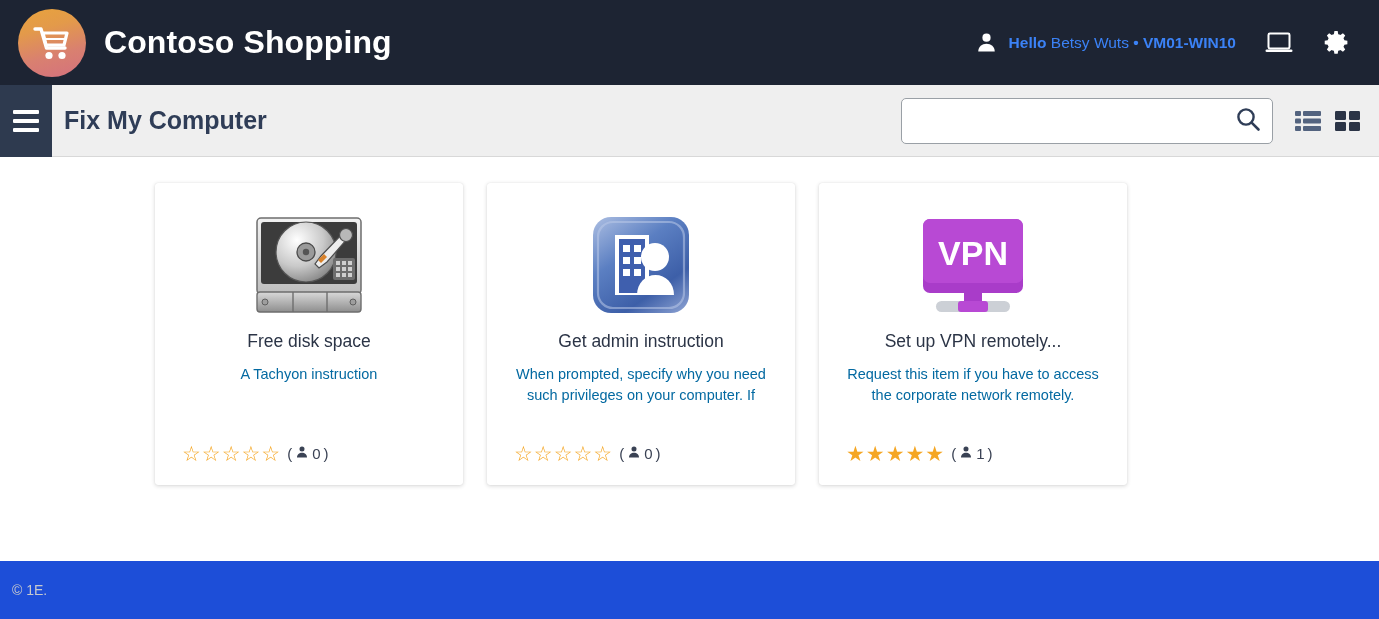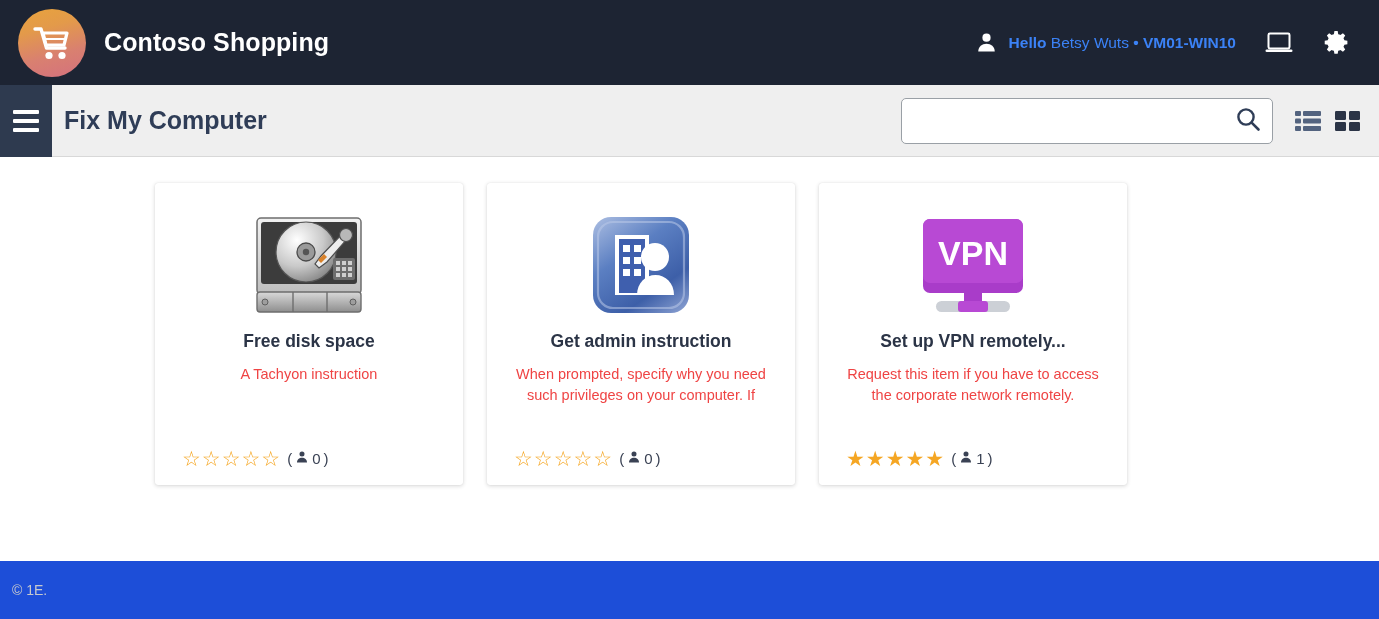--- a/index.html
+++ b/index.html
@@ -21,21 +21,21 @@
     position: relative;
   }
   .brand { display: flex; align-items: center; gap: 18px; }
   .brand-logo {
     width: 68px; height: 68px; border-radius: 50%;
     background: linear-gradient(165deg, #e8a33d 0%, #e39a4a 30%, #d98070 65%, #d4717e 100%);
     display: flex; align-items: center; justify-content: center;
     flex: none;
   }
   .brand-title {
-    color: #ffffff; font-size: 25px; font-weight: bold; letter-spacing: 0.1px;
+    color: #ffffff; font-size: 32px; font-weight: bold; letter-spacing: 0.1px;
   }
 
   .user-zone { display: flex; align-items: center; gap: 28px; }
   .user-block { display: flex; align-items: center; gap: 11px; }
   .user-text { color: #3b82f6; font-size: 15.5px; white-space: nowrap; }
   .user-text b { font-weight: bold; }
   .user-text .plain { font-weight: normal; }
   .hdr-icon { display: flex; align-items: center; justify-content: center; cursor: pointer; }
 
   
@@ -80,35 +80,35 @@
     padding: 26px 0 0 0;
     display: flex; justify-content: flex-start;
     gap: 24px;
     padding-left: 155px;
   }
   .card {
     width: 308px; height: 302px;
     background: #ffffff;
     border-radius: 3px;
     box-shadow: 0 1px 4px rgba(0,0,0,0.16), 0 0 1px rgba(0,0,0,0.12);
-    padding: 22px 18px 16px 18px;
+    padding: 22px 18px 21px 18px;
     display: flex; flex-direction: column; align-items: center;
     cursor: pointer;
   }
   .card-icon {
     height: 120px; display: flex; align-items: center; justify-content: center;
     margin-bottom: 6px;
   }
   .card-title {
-    font-size: 17.5px; font-weight: bold; color: #2b3446;
+    font-size: 17.5px; font-weight: normal; color: #2b3446;
     text-align: center; margin-bottom: 12px; white-space: nowrap;
     overflow: hidden;
   }
   .card-desc {
-    font-size: 14.5px; color: #ef4444; text-align: center;
+    font-size: 14.5px; color: #0369a1; text-align: center;
     line-height: 1.45; max-width: 276px;
   }
   .card-rating {
     margin-top: auto; align-self: flex-start;
     display: flex; align-items: center; gap: 7px;
     padding-left: 9px;
   }
   .stars { display: flex; gap: 1px; font-size: 21px; line-height: 1; color: #f5a623; }
   .rating-count {
     font-size: 15px; color: #3a4254; display: flex; align-items: center; gap: 3px;

